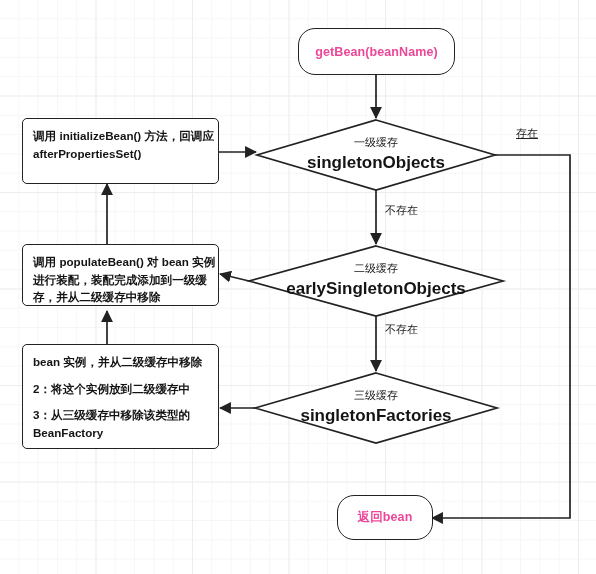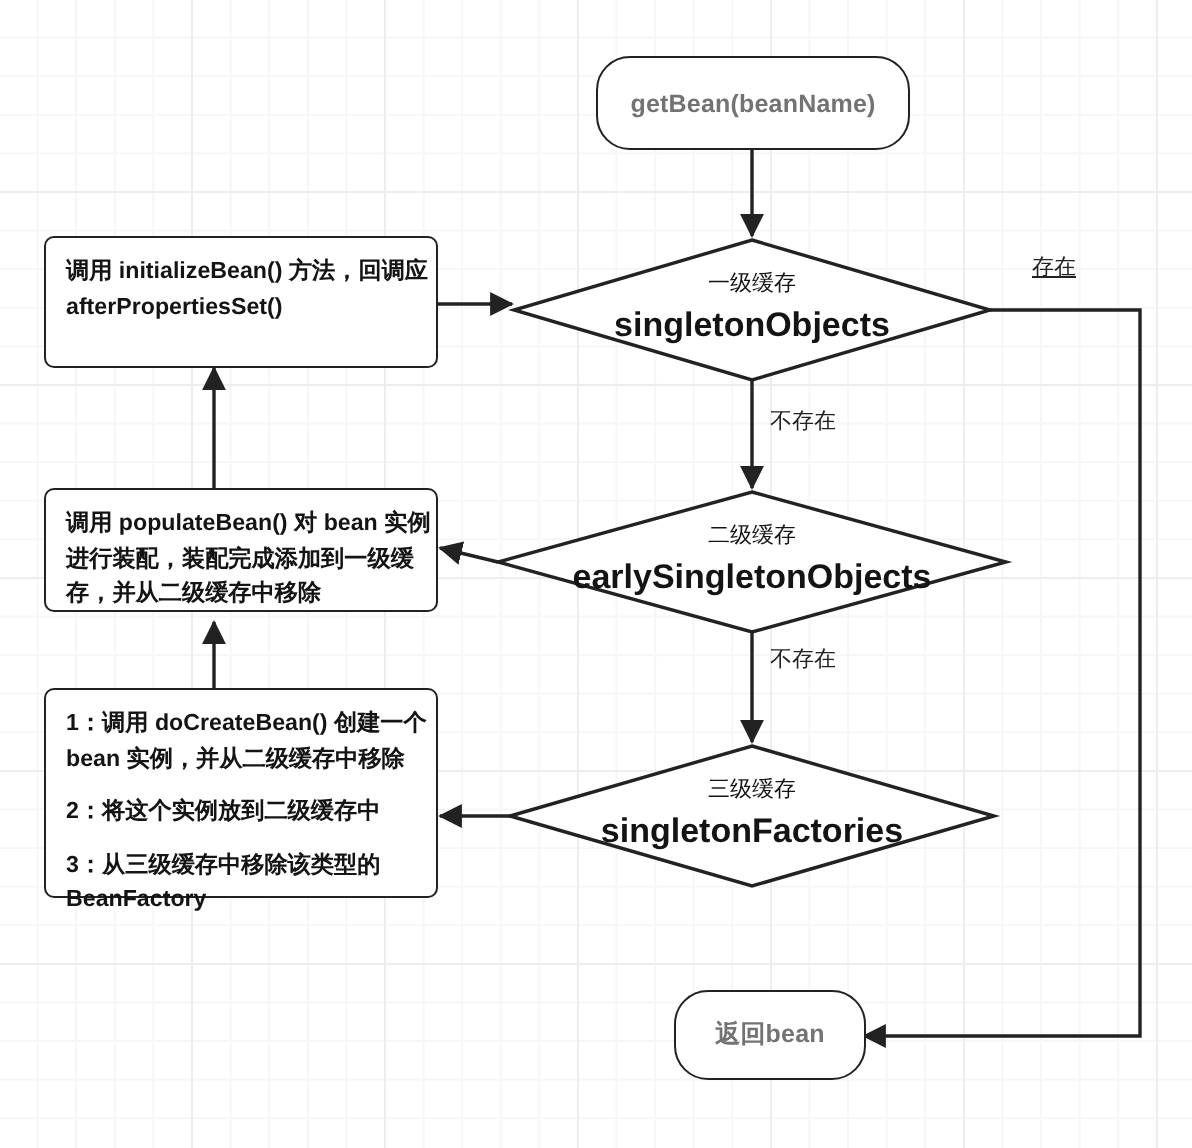--- a/index.html
+++ b/index.html
@@ -32,21 +32,21 @@
     position: absolute;
     left: 0; top: 0;
     width: 596px;
     height: 574px;
     pointer-events: none;
   }
   .node {
     position: absolute;
     box-sizing: border-box;
     background: #ffffff;
-    color: #737373;
+    color: #ec4899;
   }
   .terminator {
     border: 1.6px solid #222222;
     border-radius: 17px;
     display: flex;
     align-items: center;
     justify-content: center;
     font-weight: bold;
     font-size: 12.5px;
     letter-spacing: 0.1px;
@@ -158,21 +158,20 @@
     <span class="ln">afterPropertiesSet()</span>
   </div>
 
   <div class="node proc-box" style="left:22px; top:244px; width:197px; height:62px;">
     <span class="ln">调用 populateBean() 对 bean 实例</span>
     <span class="ln">进行装配，装配完成添加到一级缓</span>
     <span class="ln">存，并从二级缓存中移除</span>
   </div>
 
   <div class="node proc-box" style="left:22px; top:344px; width:197px; height:105px;">
-    <span class="ln">1：调用 doCreateBean() 创建一个</span>
     <span class="ln">bean 实例，并从二级缓存中移除</span>
     <span class="gap"></span>
     <span class="ln">2：将这个实例放到二级缓存中</span>
     <span class="gap"></span>
     <span class="ln">3：从三级缓存中移除该类型的</span>
     <span class="ln">BeanFactory</span>
   </div>
 
   <div class="node terminator" style="left:337px; top:495px; width:96px; height:45px;">
     <span>返回bean</span>

